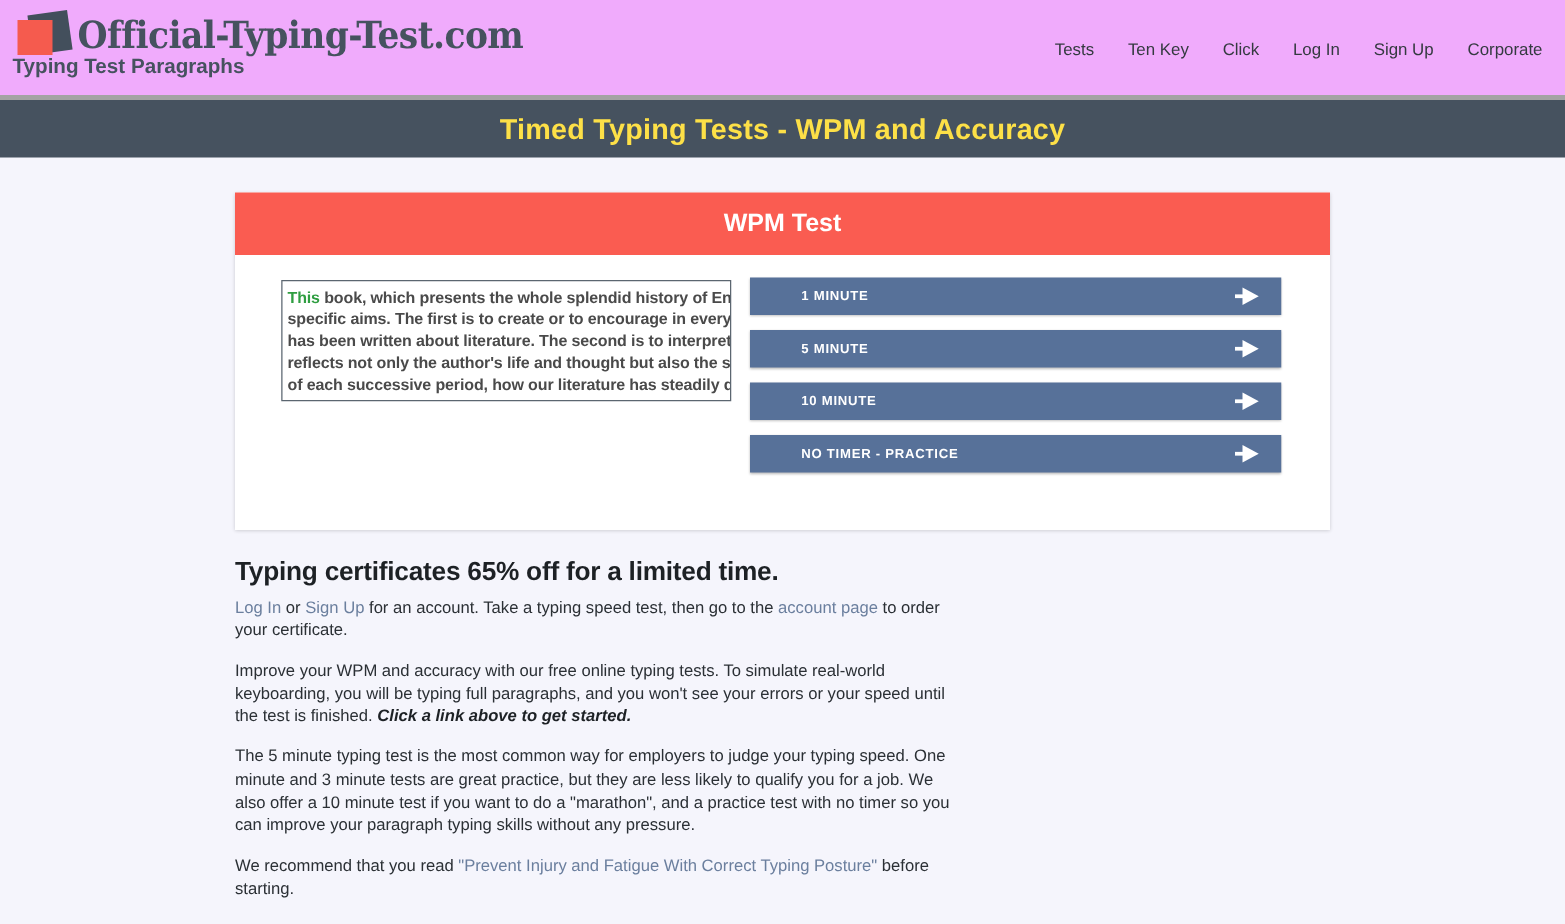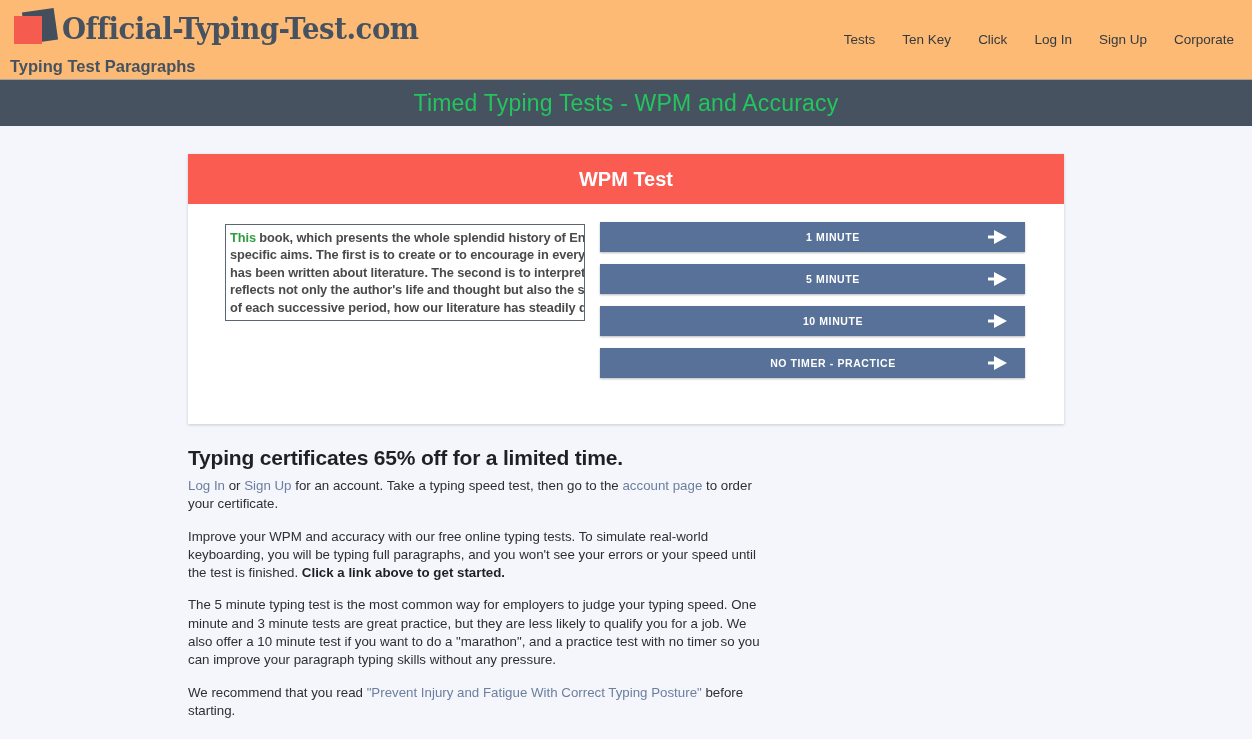--- a/index.html
+++ b/index.html
@@ -11,22 +11,22 @@
   body {
     background: #f5f5fc;
     font-family: "Liberation Sans", sans-serif;
     color: #333;
   }
 
   
   .site-header {
     position: relative;
     height: 80px;
-    background: #fdba74;
-    border-bottom: 1px solid #a3a3a3;
+    background: #f0abfc;
+    border-bottom: 4px solid #a3a3a3;
   }
   .logo-block {
     position: absolute;
     left: 10px;
     top: 6px;
     display: flex;
     align-items: flex-start;
   }
   .logo-mark {
     position: relative;
@@ -58,21 +58,21 @@
     letter-spacing: -0.5px;
     color: #46525f;
     line-height: 1;
     margin-top: 8px;
     transform: scaleX(0.92);
     transform-origin: left center;
   }
   .tagline {
     position: absolute;
     left: 10px;
-    top: 57px;
+    top: 44px;
     font-size: 16.5px;
     font-weight: bold;
     color: #46525f;
   }
   .main-nav {
     position: absolute;
     right: 18px;
     top: 32px;
     display: flex;
     gap: 27px;
@@ -85,23 +85,23 @@
 
   
   .title-banner {
     height: 46px;
     background: #46525f;
     display: flex;
     align-items: center;
     justify-content: center;
   }
   .title-banner h1 {
-    color: #22c55e;
+    color: #fde047;
     font-size: 23px;
-    font-weight: normal;
+    font-weight: bold;
     letter-spacing: 0.2px;
   }
 
   
   .content {
     width: 876px;
     margin: 0 auto;
     padding-top: 28px;
   }
 
@@ -166,21 +166,21 @@
     background: #577199;
     border: none;
     box-shadow: 0 1px 2px rgba(0,0,0,0.28);
     margin-bottom: 12px;
     cursor: pointer;
     color: #ffffff;
     font-family: "Liberation Sans", sans-serif;
     font-size: 10.5px;
     font-weight: bold;
     letter-spacing: 0.6px;
-    text-align: center;
+    text-align: left;
     line-height: 30px;
     text-decoration: none;
     padding-left: 41px;
   }
   .test-btn .arrow-icon {
     position: absolute;
     right: 18px;
     top: 50%;
     transform: translateY(-50%);
     width: 0;
@@ -215,21 +215,21 @@
     line-height: 18.3px;
     color: #2b3035;
     margin-bottom: 14px;
     max-width: 578px;
   }
   .article p.wide { max-width: 580px; }
   .article a {
     color: #6b7f9e;
     text-decoration: none;
   }
-  .article b { font-weight: bold; color: #1d2125; }
+  .article b { font-weight: bold; color: #1d2125; font-style: italic; }
 </style>
 </head>
 <body>
 
 <div class="site-header">
   <div class="logo-block">
     <div class="logo-mark">
       <div class="sq-dark"></div>
       <div class="sq-red"></div>
     </div>

